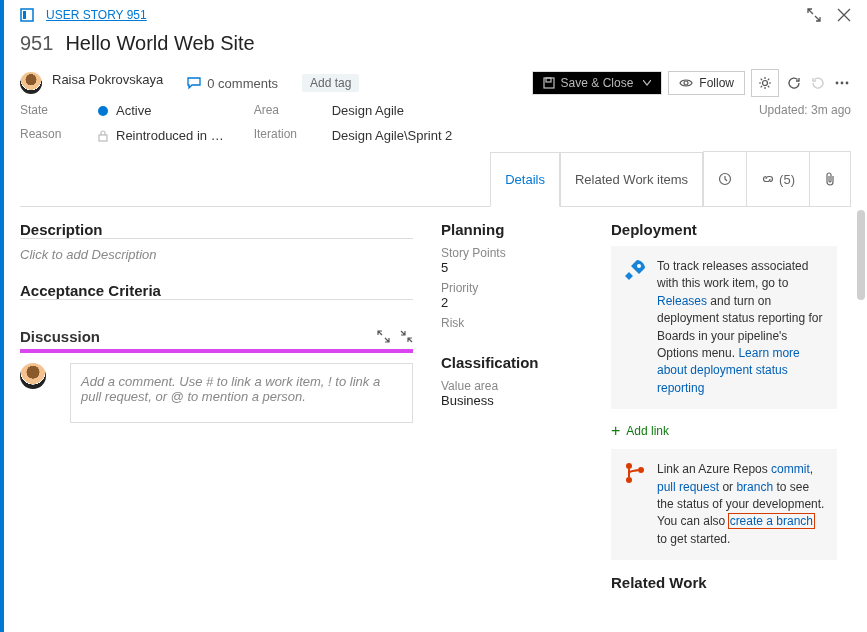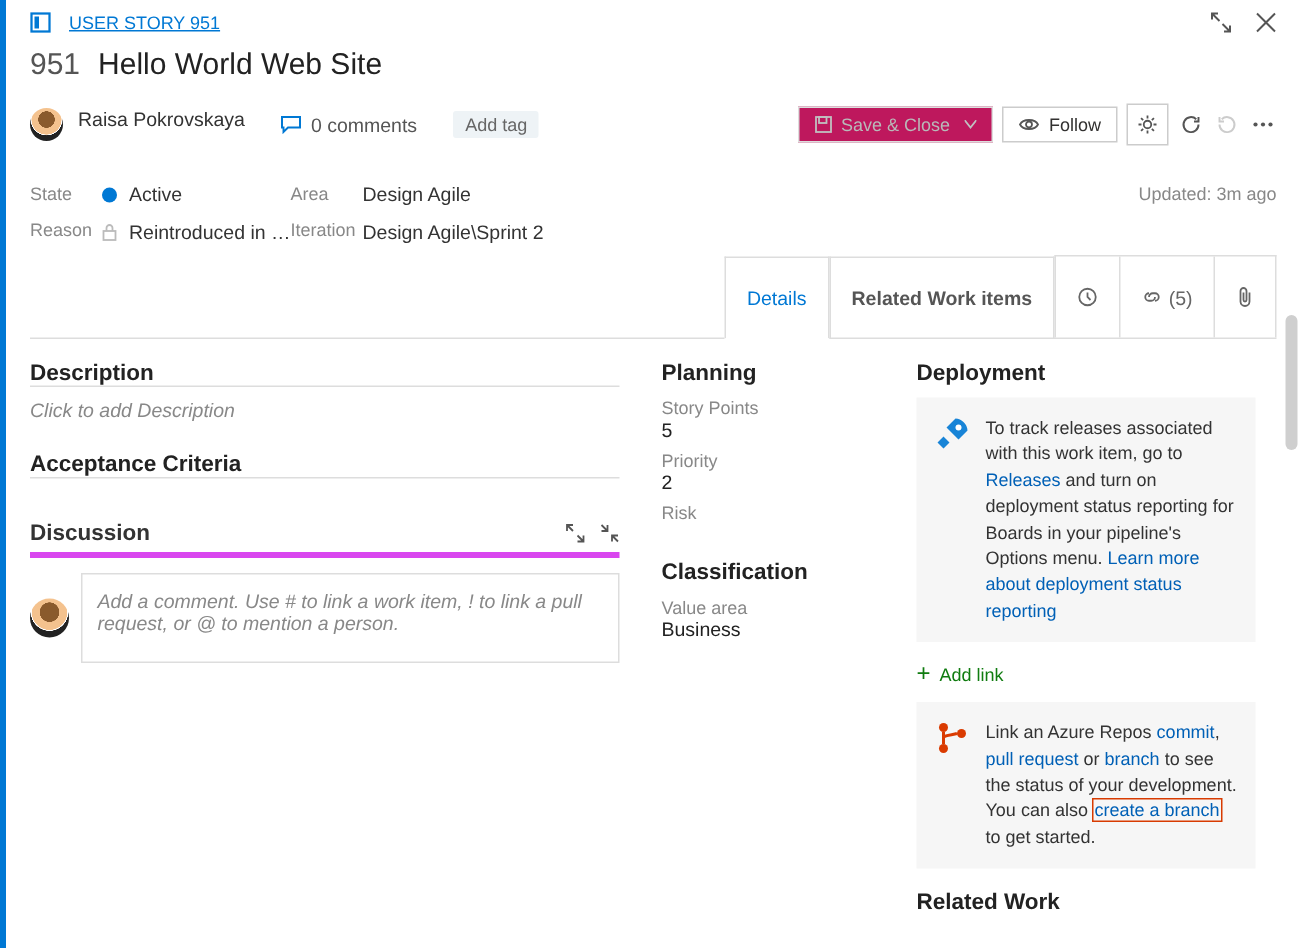--- a/index.html
+++ b/index.html
@@ -14,25 +14,25 @@
   .title-row { display: flex; align-items: baseline; gap: 12px; margin-top: 10px; }
   .wid { font-size: 20px; color: #555; }
   .title { font-size: 20px; color: #222; font-weight: 400; }
   .subhead { display: flex; align-items: center; gap: 24px; margin-top: 14px; flex-wrap: wrap; }
   .avatar { width: 22px; height: 22px; border-radius: 50%; background: radial-gradient(circle at 50% 35%, #8a5a2c 0 30%, #f4c28e 31% 55%, #fff 56% 58%, #222 59% 100%); display:inline-block; }
   .assignee { display: flex; gap: 10px; }
   .comments { display: flex; align-items: center; gap: 6px; color: #555; }
   .addtag { background: #eef3f6; color: #666; padding: 2px 8px; border-radius: 2px; cursor: pointer; font-size:12px; }
   .toolbar { display: flex; align-items: center; gap: 6px; margin-left: auto; }
   .btn { display: inline-flex; align-items: center; gap: 6px; border: 1px solid #ccc; padding: 4px 10px; background: #fff; cursor: pointer; color: #323130; font-size:12px; }
-  .btn.disabled { color: #b9b9b9; background: #be185d; border-color:#ddd; cursor: default; }
+  .btn.disabled { color: #b9b9b9; background: #000000; border-color:#ddd; cursor: default; }
   .icon-btn { display: inline-flex; align-items: center; justify-content:center; width: 28px; height: 28px; color: #555; cursor: pointer; border:1px solid transparent; }
   .icon-btn.borderless { border:none; width:18px; }
   .icon-btn.square { border:1px solid #ccc; }
-  .meta-row { display: flex; align-items: flex-start; margin-top: 25px; padding-bottom: 4px; }
+  .meta-row { display: flex; align-items: flex-start; gap: 30px; margin-top: 6px; padding-bottom: 4px; }
   .meta-col { display: flex; flex-direction: column; gap: 10px; }
   .meta-label { color: #888; font-size: 12px; min-width: 48px; display:inline-block; }
   .meta-field { display: flex; align-items: center; gap: 8px; }
   .state-dot { width: 10px; height: 10px; border-radius: 50%; background: #0078d4; }
   .lock { color: #aaa; }
   .updated { margin-left: auto; color: #888; font-size: 12px; }
   .tabs { display: flex; border-bottom: 1px solid #ddd; margin-top: 4px; }
   .tabs-right { display:flex; margin-left:auto; border:1px solid #ddd; border-bottom:none; }
   .tab { padding: 19px 14px; color: #555; cursor: pointer; border:1px solid transparent; border-bottom:none; position:relative; top:1px; }
   .tab.active { color: #0078d4; border:1px solid #ddd; border-bottom:1px solid #fff; background:#fff; }
@@ -42,21 +42,21 @@
   .col1 { flex: 1.1; min-width: 0; padding-right:8px; }
   .col2 { width: 150px; }
   .col3 { width: 240px; padding-right:14px; }
   .section-h { font-size: 15px; font-weight: 600; color: #222; border-bottom: 1px solid #ddd; padding-bottom: 0; margin-bottom: 8px; }
   .section-h.noborder { border-bottom:none; }
   .placeholder { color: #888; font-style: italic; margin-bottom: 20px; }
   .field-sm-label { color: #888; font-size: 12px; margin-top: 6px; }
   .field-sm-val { color: #222; margin-bottom: 4px; }
   .discussion-head { display:flex; justify-content:space-between; align-items:center; border-bottom:4px solid #d946ef; padding-bottom:4px; margin-bottom:10px; }
   .disc-icons { display:flex; gap:10px; color:#555; }
-  .disc-row { display:flex; gap:8px;align-items:center; }
+  .disc-row { display:flex; gap:24px; }
   .disc-box { flex:1; border:1px solid #ddd; padding:10px; color:#888; font-style:italic; min-height:60px; }
   .info-box { background:#f6f6f6; padding:12px; display:flex; gap:10px; margin-bottom:14px; font-size:12px; line-height:1.45; }
   .info-box .text { flex:1; }
   .link { color:#0060b6; cursor:pointer; }
   .add-link-row { display:flex; align-items:center; gap:6px; color:#107c10; cursor:pointer; margin-bottom:10px; font-size:12px; }
   .plus { color:#107c10; font-size:16px; line-height:1; }
   .highlight-box { outline: 1.5px solid #d83b01; padding: 0 1px; }
   .rocket { color:#0078d4; }
   .scroll-fake { position:absolute; right:2px; top:210px; width:8px; height:90px; background:#cfcfcf; border-radius:4px; }
   svg { display: block; }
@@ -201,21 +201,21 @@
       <div class="meta-field">
           <span>Design Agile\Sprint 2</span>
         </div>
     </div>
     <div class="updated">Updated: 3m ago</div>
   </div>
 
   <div class="tabs">
     <div style="flex:1"></div>
     <div class="tab active">Details</div>
-    <div class="tab" style="border:1px solid #ddd; border-bottom:none;font-weight:bold;">Related Work items</div>
+    <div class="tab" style="border:1px solid #ddd; border-bottom:none;">Related Work items</div>
     <div class="tabs-right">
       <div class="tab-icon">
         <svg width="14" height="14" viewBox="0 0 14 14" fill="none" stroke="#666" stroke-width="1.2">
             <circle cx="7" cy="7" r="5.5"></circle>
             <path d="M7 4 V7 L9 9"></path>
           </svg>
       </div>
       <div class="tab-icon">
         <svg width="14" height="14" viewBox="0 0 14 14" fill="none" stroke="#666" stroke-width="1.2">
             <path d="M5 7 A2.5 2.5 0 0 1 7.5 4.5 L9 4.5 A2.5 2.5 0 0 1 9 9.5 M9 7 A2.5 2.5 0 0 1 6.5 9.5 L5 9.5 A2.5 2.5 0 0 1 5 4.5"></path>

